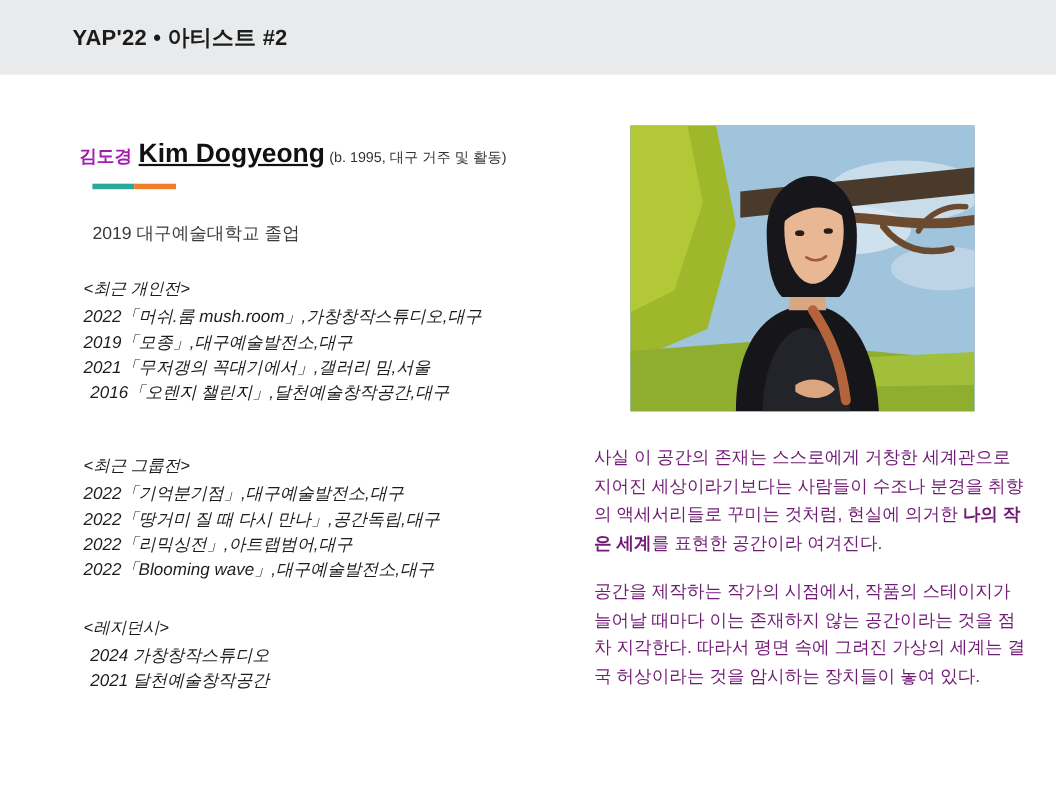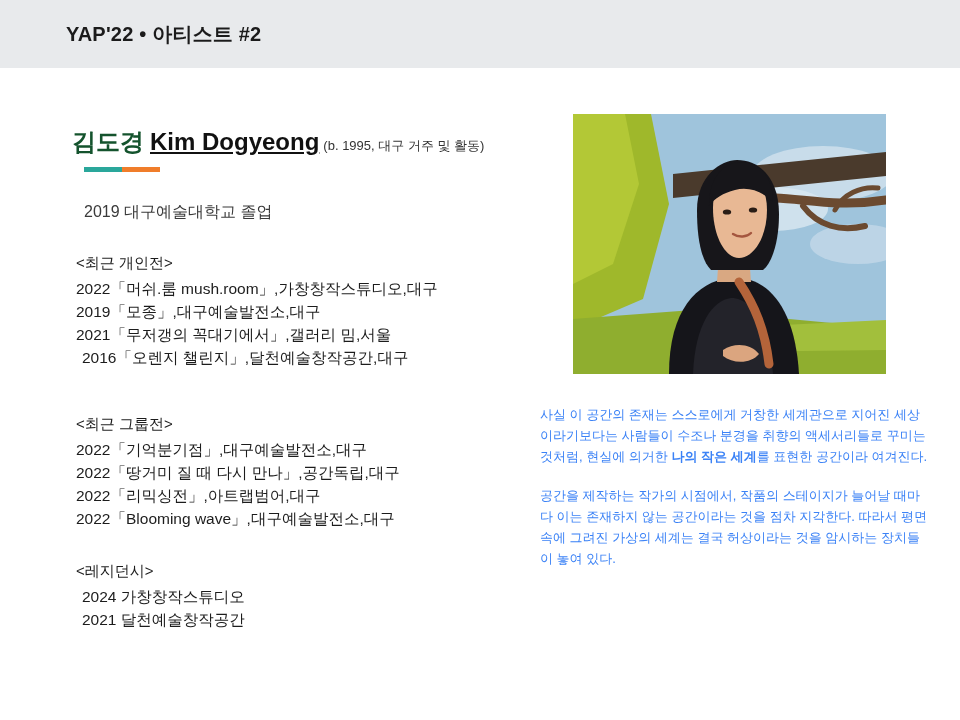--- a/index.html
+++ b/index.html
@@ -35,23 +35,23 @@
   }
 
   
   .artist-name-row {
     position: absolute;
     left: 72px;
     top: 126px;
     white-space: nowrap;
   }
   .artist-name-kr {
-    font-size: 24px;
+    font-size: 16px;
     font-weight: bold;
-    color: #14532d;
+    color: #a21caf;
     margin-top: 24px;
   }
   .artist-name-en {
     font-size: 24px;
     font-weight: bold;
     color: #111;
     margin-left: 6px;
     text-decoration: underline;
   }
   .artist-meta {
@@ -84,20 +84,21 @@
     white-space: nowrap;
   }
 
   .section {
     position: absolute;
     left: 76px;
     font-size: 15.5px;
     color: #1c1c1c;
     line-height: 1.5;
     white-space: nowrap;
+    font-style: italic;
   }
   .section-title {
     font-size: 15px;
     color: #1c1c1c;
     margin-bottom: 2px;
   }
   .section-list {
     list-style: none;
     margin: 0;
     padding: 0;
@@ -123,23 +124,23 @@
     overflow: hidden;
     background: #7ea0b8;
   }
   .photo svg { display: block; }
 
   .statement {
     position: absolute;
     left: 540px;
     top: 404px;
     width: 392px;
-    font-size: 13px;
+    font-size: 16px;
     line-height: 1.62;
-    color: #3b82f6;
+    color: #701a75;
   }
   .statement p { margin: 0 0 18px 0; }
   .statement p:last-child { margin-bottom: 0; }
   .statement b { font-weight: bold; }
 </style>
 </head>
 <body>
 
 <div class="header-bar"></div>
 <div class="header-title">YAP'22 • 아티스트 #2</div>

